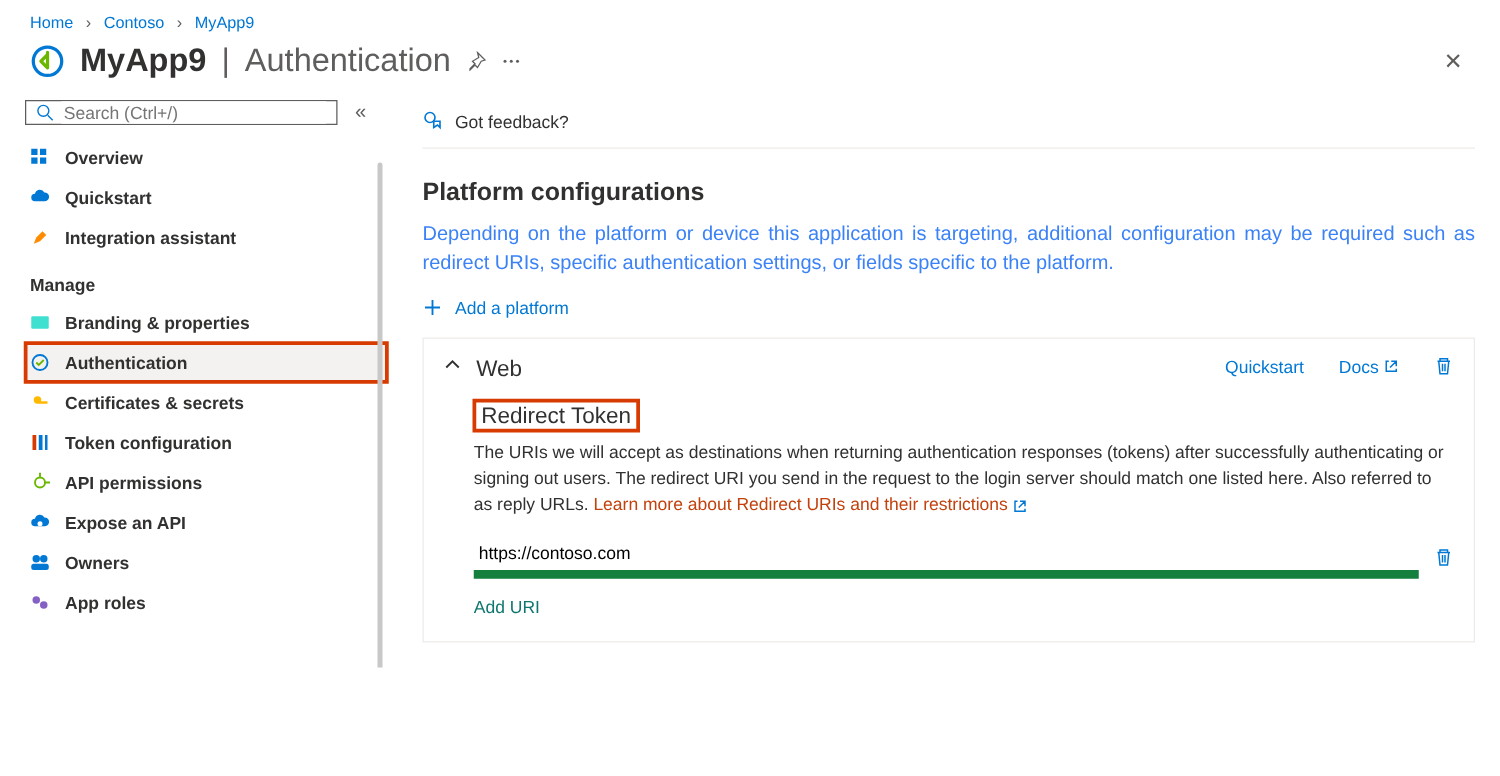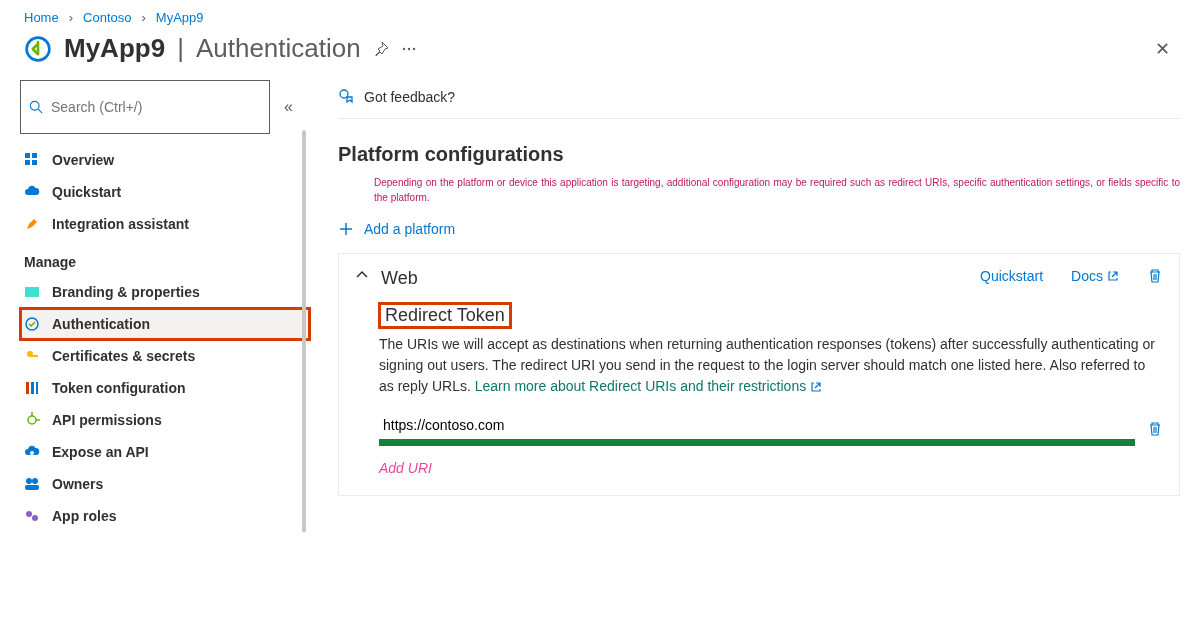--- a/index.html
+++ b/index.html
@@ -11,45 +11,45 @@
   .titlebar .app-icon { width: 28px; height: 28px; }
   .titlebar h1 { font-size: 26px; font-weight: 600; margin: 0; }
   .titlebar .sub { font-size: 26px; font-weight: 400; color: #605e5c; }
   .titlebar .divider { color: #605e5c; font-size: 26px; font-weight: 300; }
   .pin-icon, .more-icon { color: #605e5c; cursor: pointer; }
   .close-icon { margin-left: auto; color: #605e5c; cursor: pointer; font-size: 18px; padding-right: 6px;}
   .body { display: flex; }
   .sidebar { width: 310px; flex-shrink: 0; padding: 0 0 0 20px; position: relative; }
   .sidebar-scrollbar { position:absolute; top:50px; right:4px; width:4px; height:460px; background:#c8c8c8; border-radius:2px;}
   .sidebar .search-row { display:flex; align-items:center; gap:14px; padding-right:14px;}
-  .sidebar .search { display: flex; align-items: center; border: 1px solid #605e5c; padding: 17px 8px; gap: 6px; width: 250px; margin-bottom: 10px; font-size:14px; color:#605e5c;}
+  .sidebar .search { display: flex; align-items: center; border: 1px solid #605e5c; padding: 0 8px; gap: 6px; width: 250px; margin-bottom: 10px; font-size:14px; color:#605e5c;}
   .sidebar .search input { border:none; outline:none; flex:1; font-size:14px; }
   .sidebar .collapse { color:#605e5c; margin-bottom:10px; cursor:pointer;}
   .nav-item { display: flex; align-items: center; gap: 12px; padding: 8px 8px 8px 4px; font-size: 14px; cursor: pointer; font-weight: bold; }
   .nav-item .icon { width: 16px; display:flex; align-items:center; justify-content:center;}
   .nav-section { font-weight: 600; font-size: 14px; padding: 14px 0 6px 4px; }
   .nav-item.active { background: #f3f2f1; }
   .highlight-red { outline: 3px solid #d83b01; outline-offset: -2px; }
   .main { flex: 1; padding: 0 20px 20px 28px; }
   .feedback-bar { display: flex; align-items: center; gap: 8px; padding: 8px 0 12px; color: #323130; font-size: 14px; border-bottom: 1px solid #edebe9; }
   h2.section { font-size: 20px; font-weight: 600; margin: 24px 0 10px; }
-  .para { font-size: 10px; color: #be185d; line-height: 1.45; text-align: justify; margin-left: 36px; }
+  .para { font-size: 16px; color: #3b82f6; line-height: 1.45; text-align: justify; }
   .add-platform { display: flex; align-items: center; gap: 10px; color: #0078d4; margin: 16px 0; cursor: pointer; font-size: 14px;}
   .platform-card { border: 1px solid #edebe9; padding: 14px 16px 18px; }
   .platform-header { display: flex; align-items: flex-start; gap: 12px; }
   .platform-header .title { font-size: 18px; flex: 1; }
   .platform-header .link { color:#0078d4; font-size:14px; display:flex; align-items:center; gap:4px; cursor:pointer; margin-left:16px;}
   .platform-header .trash { color:#0078d4; cursor:pointer; margin-left:16px;}
   .subheading { font-size: 18px; margin: 14px 0 6px; display:inline-block; padding:2px 6px;}
   .redirect-desc { font-size: 14px; line-height: 1.5; color:#323130; }
-  .learn-more { color:#0f766e; }
+  .learn-more { color:#c2410c; }
   .uri-row { display:flex; align-items:center; gap:12px; margin:14px 0 0 0;}
   .uri-row input { flex:1; border:none; border-bottom:7px solid #15803d; padding:6px 4px; font-size:14px; outline:none; }
   .uri-row .trash { color:#0078d4; cursor:pointer; }
-  .add-uri { color:#ec4899; font-size:14px; margin-top:14px; display:inline-block; cursor:pointer;font-style:italic;}
+  .add-uri { color:#0f766e; font-size:14px; margin-top:14px; display:inline-block; cursor:pointer;}
   svg { display:block; }
 </style>
 </head>
 <body>
 
 <div class="breadcrumb">
   <a>Home</a>
   <span class="sep">›</span>
   <a>Contoso</a>
   <span class="sep">›</span>

